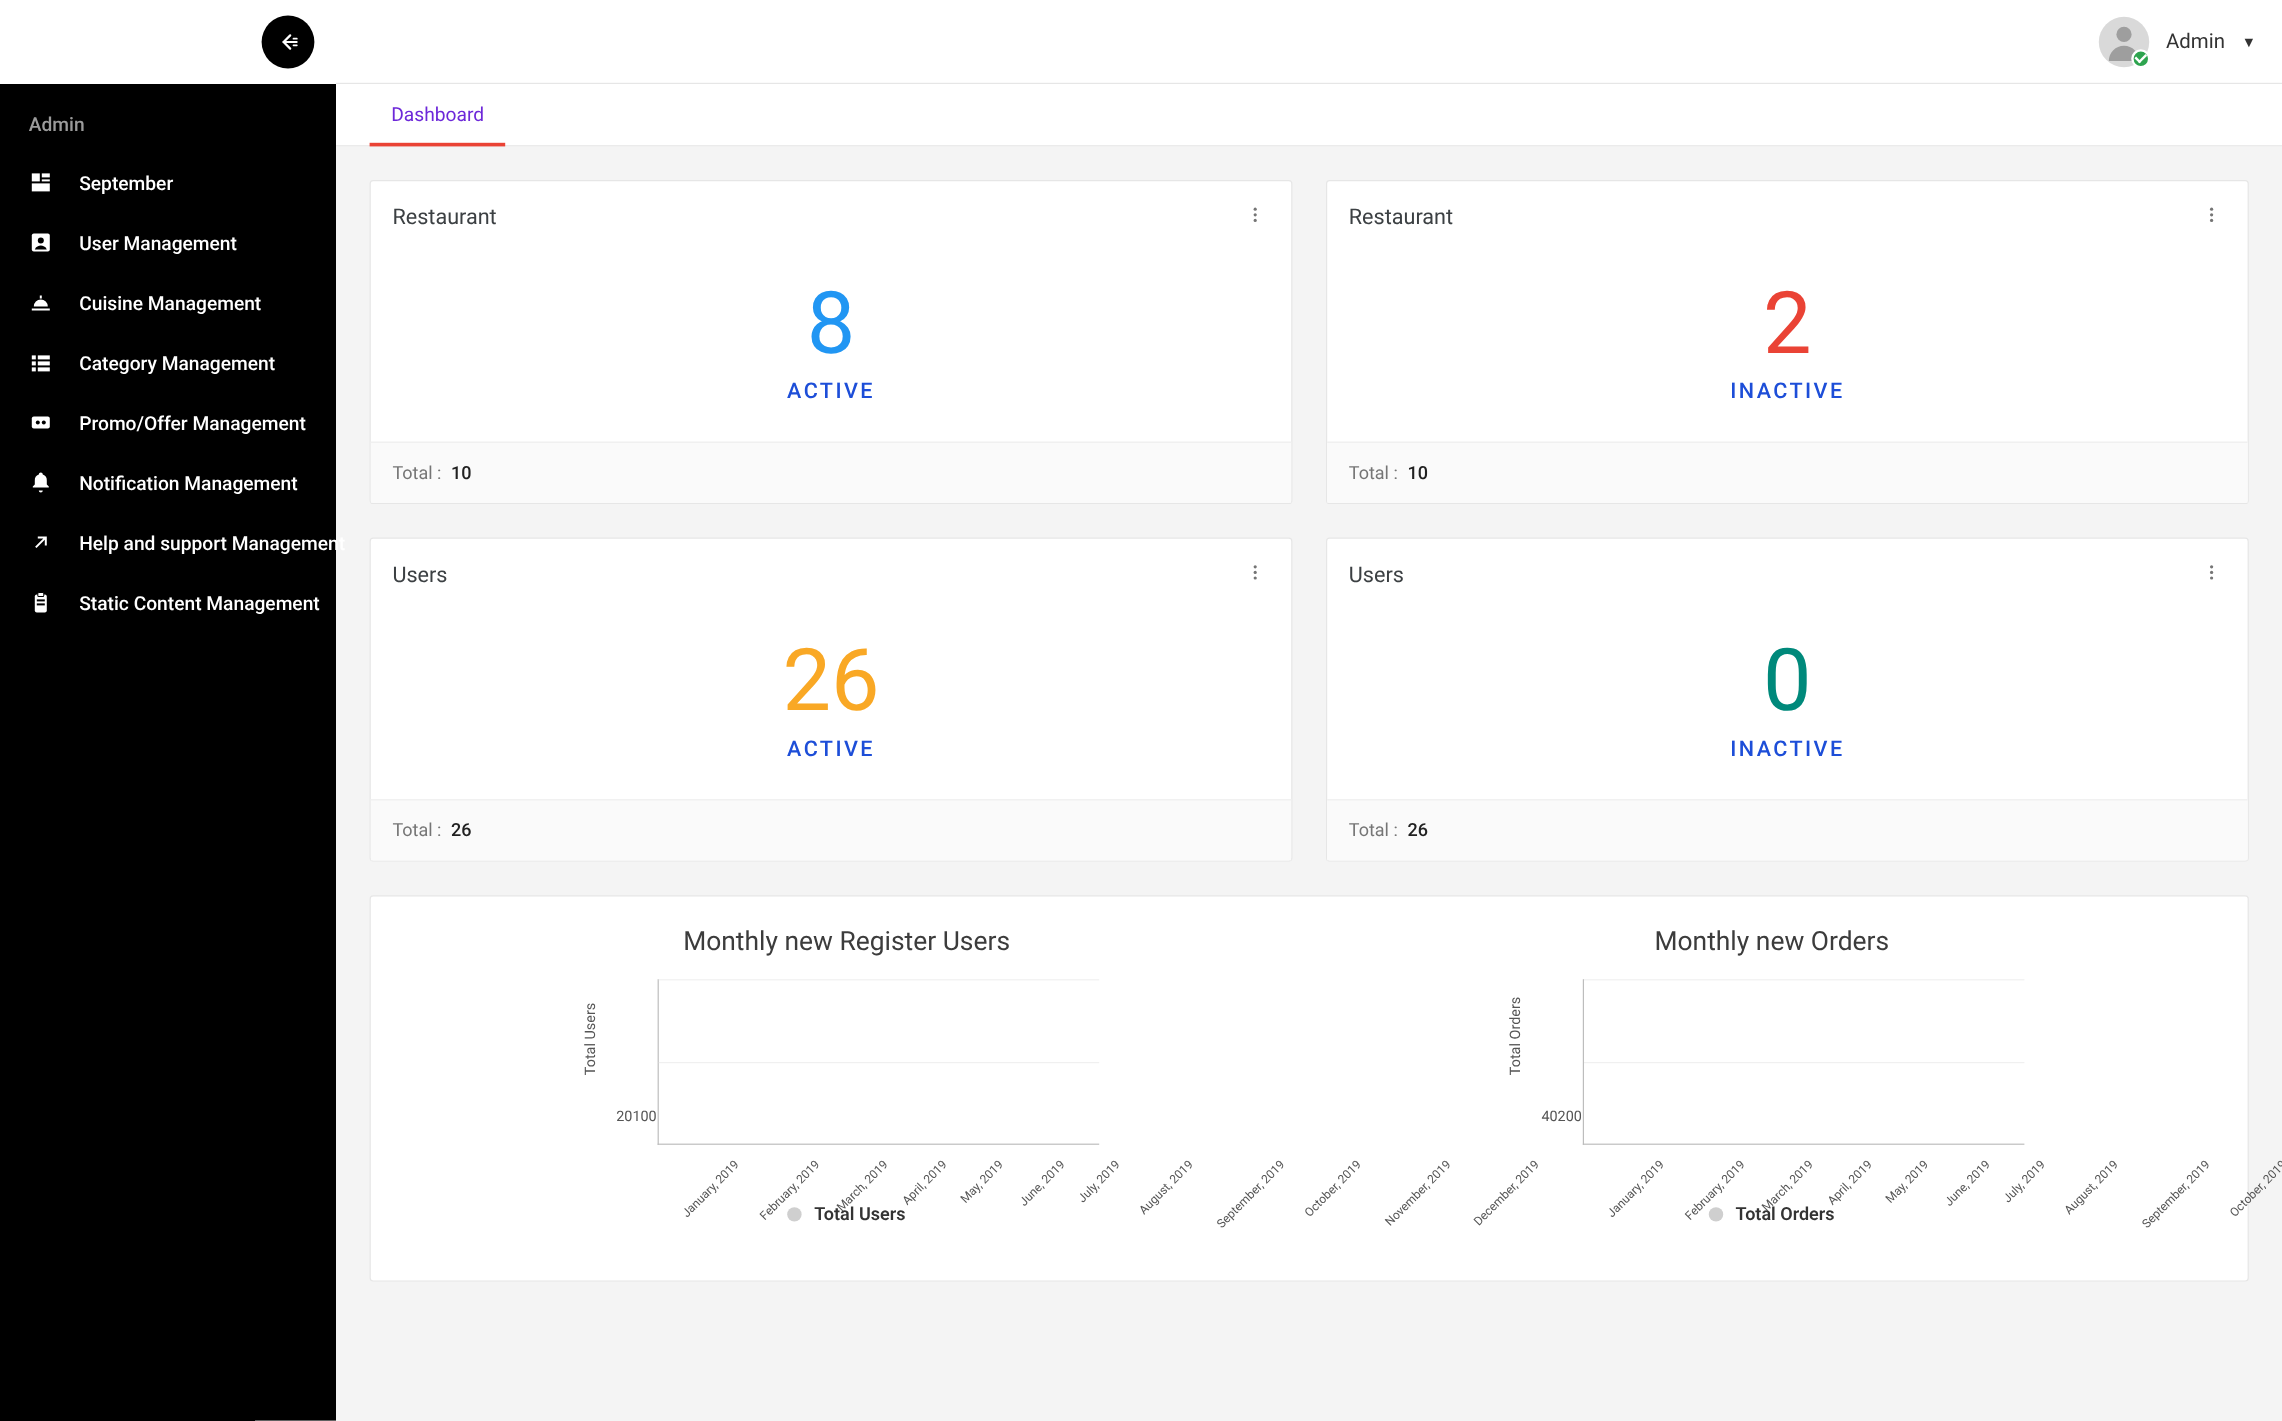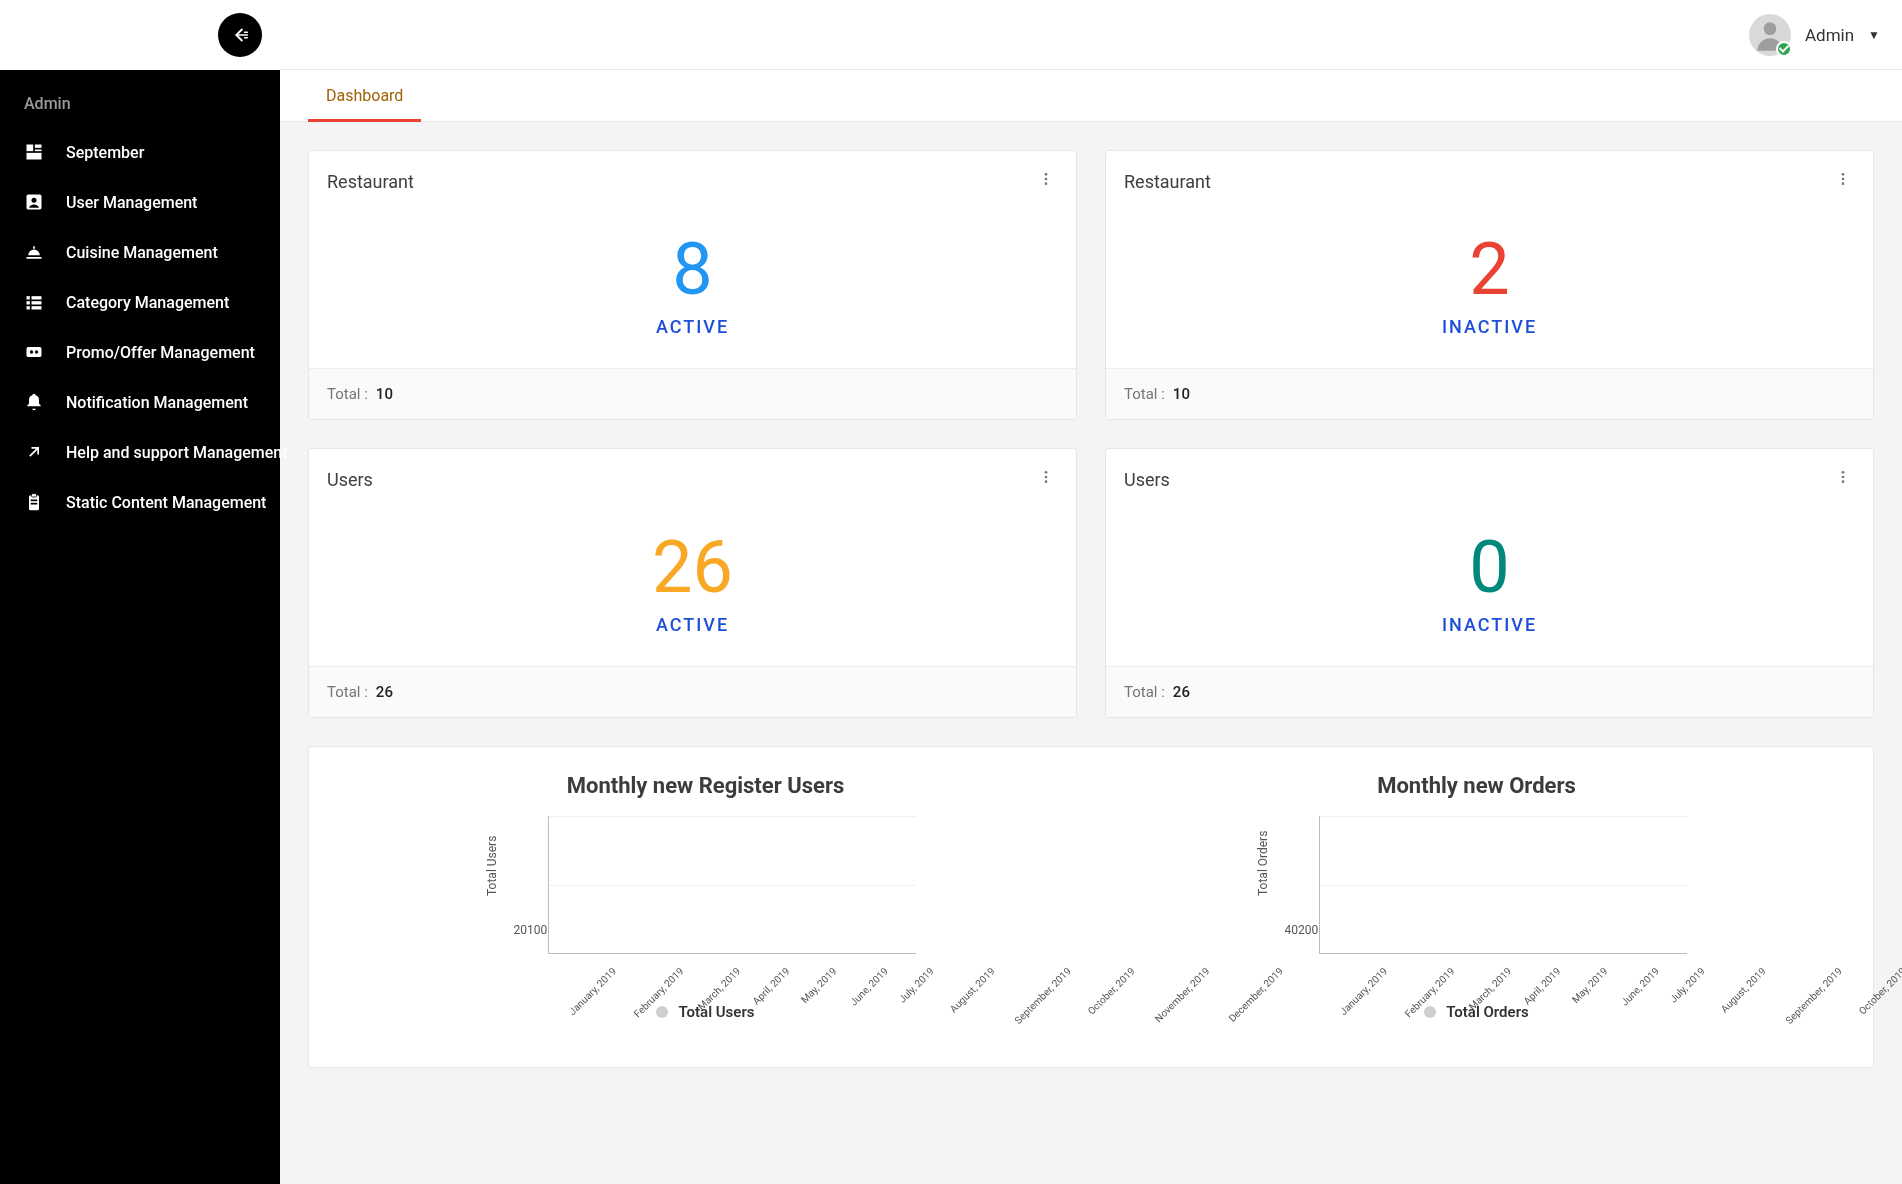--- a/index.html
+++ b/index.html
@@ -20,42 +20,42 @@
 .topbar { height:70px; background:#fff; border-bottom:1px solid #e6e6e6; display:flex; align-items:center; justify-content:flex-end; padding:0 22px; gap:14px; }
 .avatar { position:relative; width:42px; height:42px; border-radius:50%; background:#d9d9d9; display:flex; align-items:center; justify-content:center; }
 .avatar svg.head { width:38px; height:38px; }
 .status-dot { position:absolute; right:-1px; bottom:-1px; width:16px; height:16px; background:#2ea44f; border:2px solid #fff; border-radius:50%; display:flex; align-items:center; justify-content:center; }
 .status-dot::after { content:""; display:block; width:4px; height:7px; border:solid #fff; border-width:0 2px 2px 0; transform:rotate(45deg); margin-top:-2px; }
 .user-name { font-size:17px; color:#333; }
 .dropdown-caret { font-size:12px; color:#333; }
 
 .tabs { height:52px; background:#fff; border-bottom:1px solid #e6e6e6; display:flex; align-items:stretch; padding:0 28px; }
 .tab { display:flex; align-items:center; padding:0 18px; font-size:16px; color:#5f6368; cursor:pointer; position:relative; }
-.tab.active { color:#a16207; }
+.tab.active { color:#6d28d9; }
 .tab.active::after { content:""; position:absolute; left:0; right:0; bottom:-1px; height:3px; background:#ea4335; }
 
 .content { padding:28px 28px 40px 28px; }
 
 
 .cards { display:grid; grid-template-columns:repeat(2,1fr); gap:28px; }
 .card { background:#fff; border:1px solid #e6e6e6; border-radius:3px; display:flex; flex-direction:column; min-height:270px; }
 .card-head { display:flex; justify-content:space-between; align-items:center; padding:16px 18px 8px 18px; }
 .card-title { font-size:18px; color:#3c4043; }
 .more-v { cursor:pointer; padding:4px; }
 .card-body { flex:1; display:flex; flex-direction:column; align-items:center; justify-content:center; }
 .big-num { font-size:72px; font-weight:400; line-height:1; }
 .big-label { margin-top:10px; font-size:18px; letter-spacing:2px; color:#1d4ed8; font-weight:500; }
 .card-foot { padding:16px 18px; background:#fafafa; border-top:1px solid #eee; display:flex; gap:8px; }
 .foot-key { color:#757575; font-size:15px; }
 .foot-val { color:#212121; font-size:15px; font-weight:500; }
 
 
 .charts-panel { margin-top:28px; background:#fff; border:1px solid #e6e6e6; border-radius:3px; padding:26px 26px 46px 26px; display:grid; grid-template-columns:1fr 1fr; gap:30px; }
 .chart-box { display:flex; flex-direction:column; align-items:center; }
-.chart-title { font-size:22px; color:#3c3c3c; margin-bottom:18px; font-weight:700; }
+.chart-title { font-size:22px; color:#3c3c3c; margin-bottom:18px; font-weight:400; }
 .chart-legend { margin-top:28px; display:flex; align-items:center; gap:10px; font-size:15px; color:#333; font-weight:600; }
 .legend-dot { width:12px; height:12px; border-radius:50%; background:#cfcfcf; }
 .plot { position:relative; width:100%; max-width:420px; }
 .y-axis-label { position:absolute; left:-4px; top:50%; transform:translateY(-50%) rotate(-90deg); transform-origin:left center; font-size:12px; color:#555; white-space:nowrap; }
 .y-ticks { position:absolute; left:18px; top:0; bottom:38px; width:28px; display:flex; flex-direction:row; justify-content:space-between; align-items:flex-end; }
 .y-ticks span { font-size:12px; color:#555; }
 .plot-inner { margin-left:52px; height:138px; border-left:1px solid #bdbdbd; border-bottom:1px solid #bdbdbd; position:relative; display:flex; align-items:flex-end; }
 .grid-line { position:absolute; left:0; right:0; top:0; height:1px; background:#f0f0f0; }
 .bars { position:absolute; inset:0; display:flex; align-items:flex-end; }
 .bar-slot { flex:1; display:flex; justify-content:center; align-items:flex-end; gap:0; }

